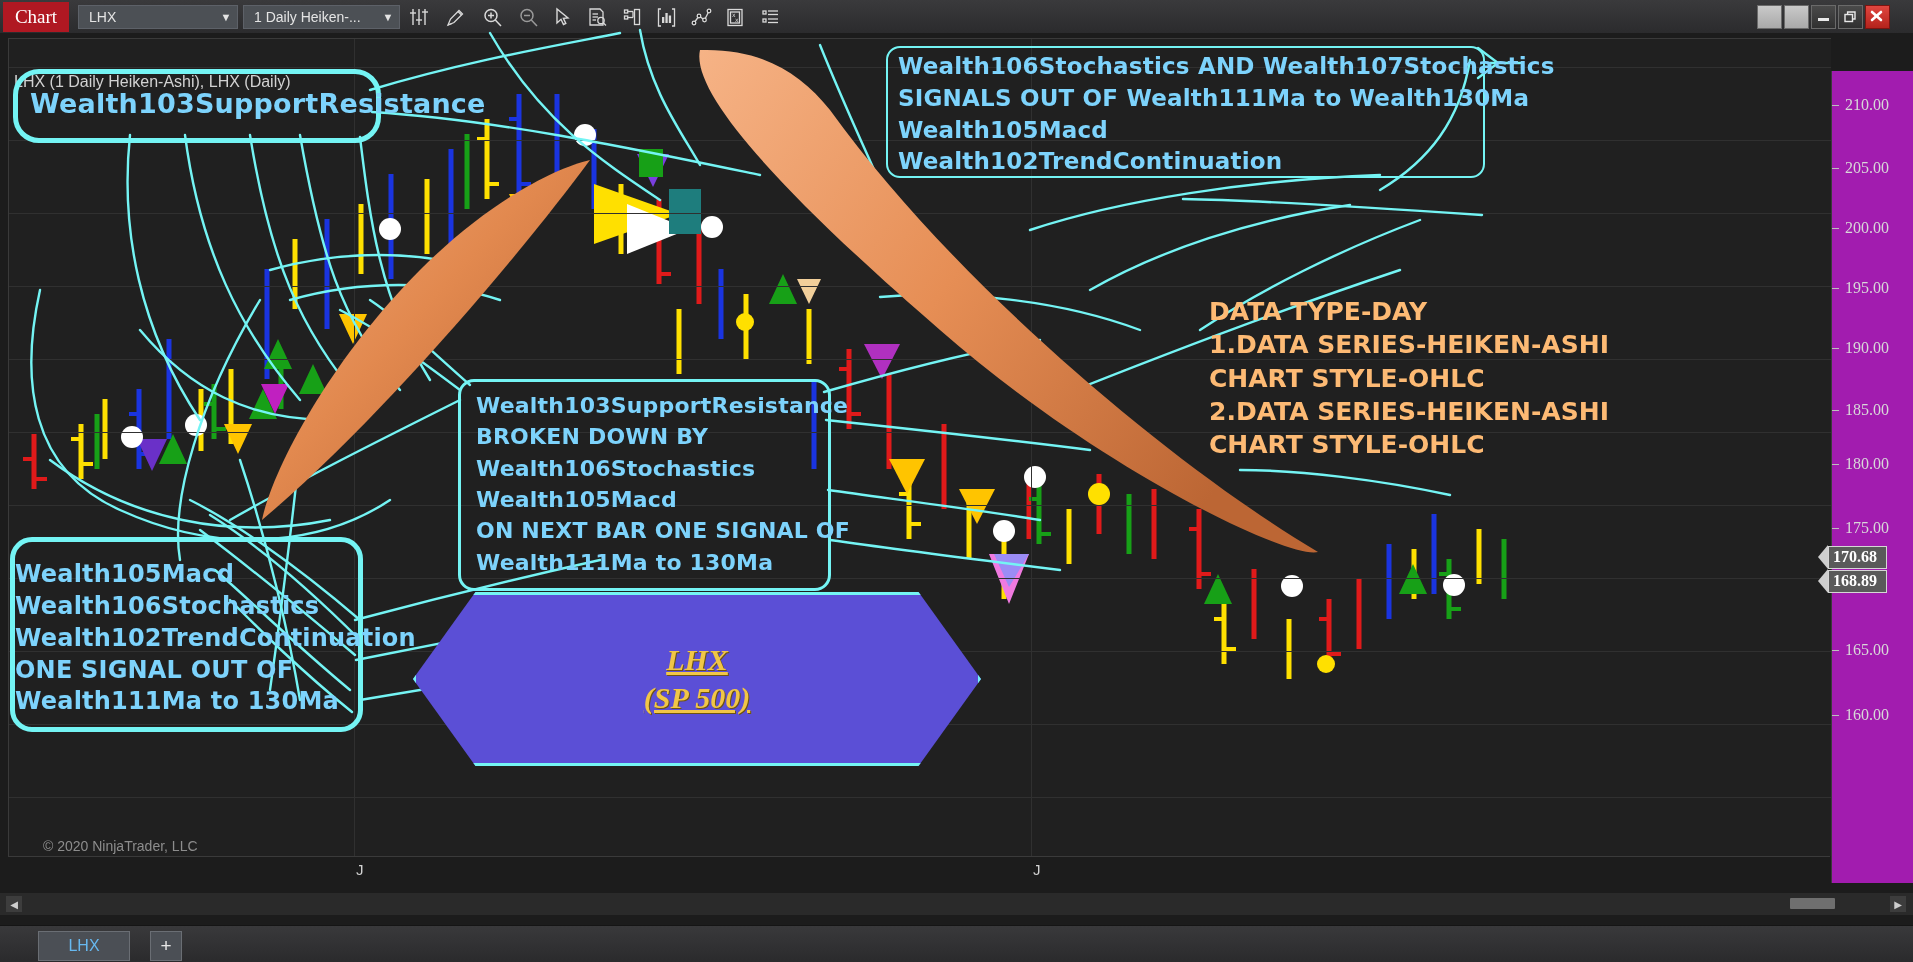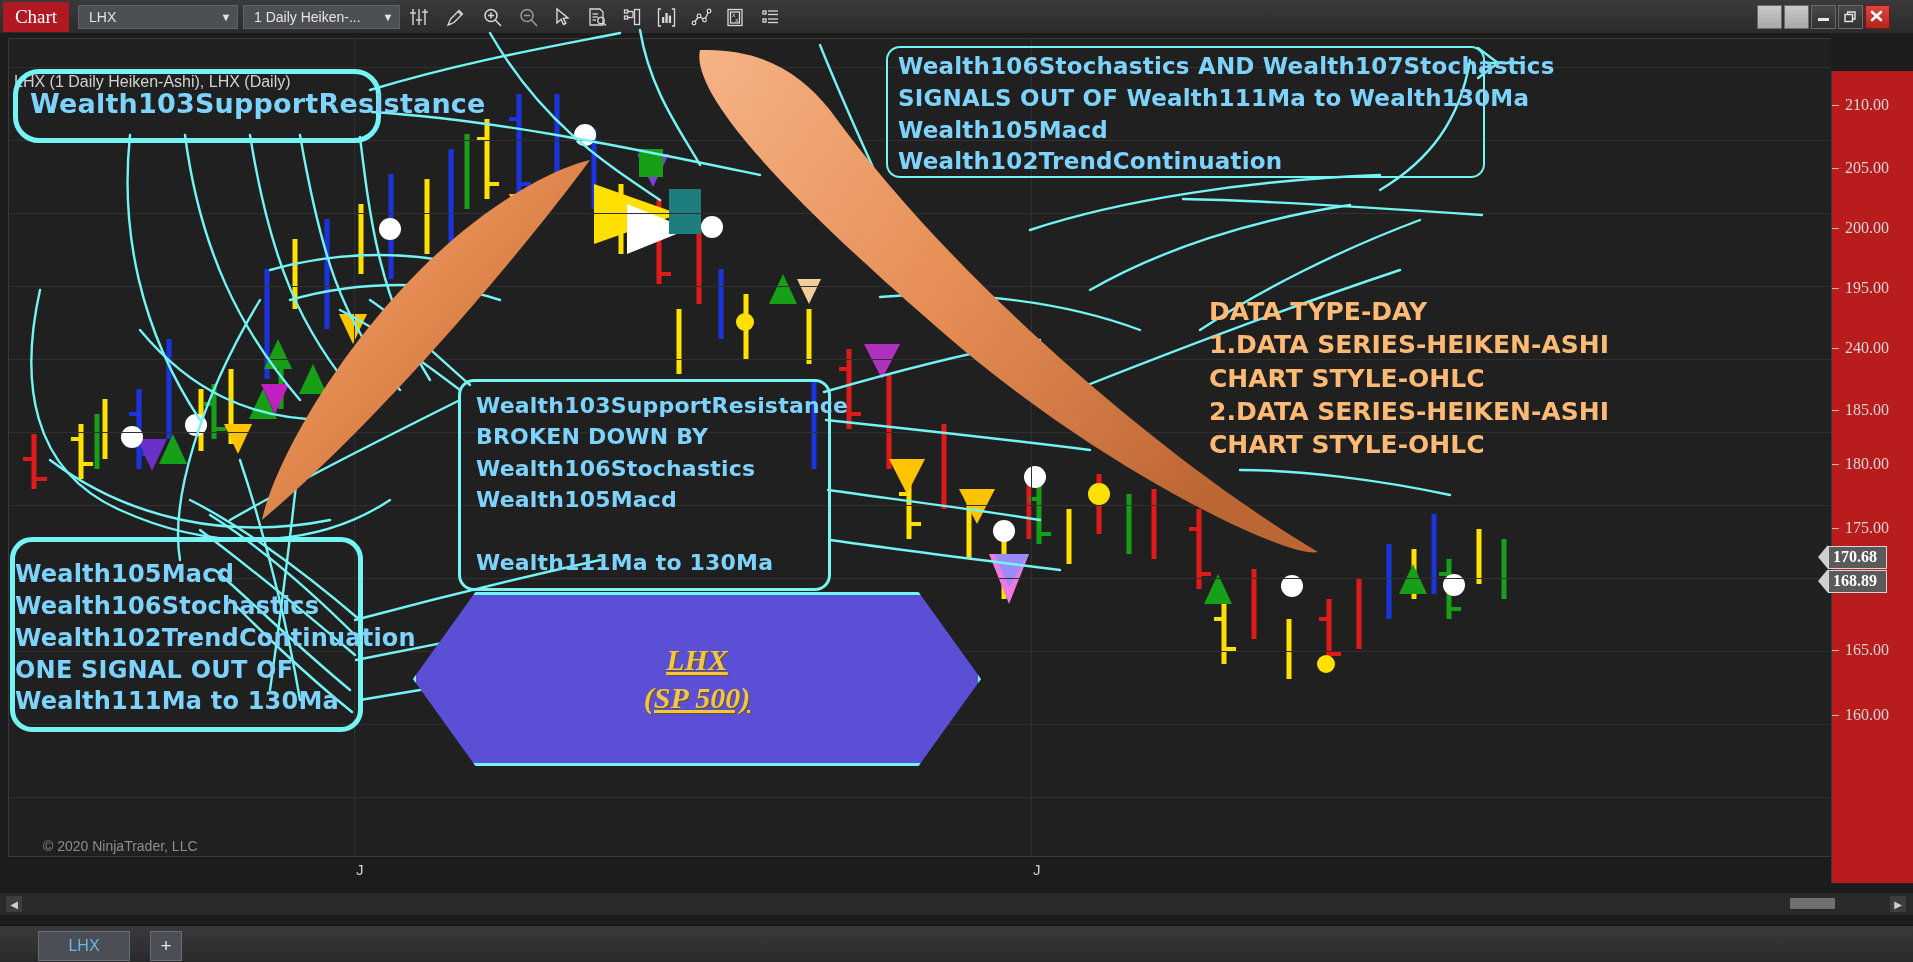--- a/index.html
+++ b/index.html
@@ -32,21 +32,21 @@
   
   .chartwrap{position:absolute;left:0;top:33px;width:1913px;height:892px;background:#1c1c1c;}
   .plot{position:absolute;left:8px;top:5px;width:1822px;height:817px;background:#202020;
     border-left:1px solid #3a3a3a;border-top:1px solid #3a3a3a;}
   .gline{position:absolute;left:0;width:100%;height:1px;background:#303030;}
   .vline{position:absolute;top:0;width:1px;height:100%;background:#303030;}
   .chart-label{position:absolute;left:14px;top:40px;color:#d2d2d2;font-size:16px;}
   .copyright{position:absolute;left:8px;top:805px;color:#8d8d8d;font-size:14px;margin-left:35px;}
 
   
-  .pricescale{position:absolute;left:1831px;top:38px;width:82px;height:812px;background:#b91c1c;
+  .pricescale{position:absolute;left:1831px;top:38px;width:82px;height:812px;background:#a21caf;
     border-left:1px solid #3a3a3a;}
   .ptick{position:absolute;left:0;width:82px;color:#d8d8d8;font-size:16px;
     font-family:"Liberation Serif",serif;}
   .ptick i{position:absolute;left:0;top:9px;width:7px;height:1px;background:#bdbdbd;font-style:normal;}
   .ptick span{position:absolute;left:13px;top:0;}
   .plast{position:absolute;left:-14px;height:24px;display:flex;align-items:center;}
   .plast .arrow{width:0;height:0;border-top:12px solid transparent;border-bottom:12px solid transparent;
     border-right:10px solid #cfcfcf;}
   .plast .box{background:#5a5a5a;border:1px solid #d6d6d6;color:#fff;font-size:16px;
     font-weight:bold;padding:1px 9px 2px 4px;font-family:"Liberation Serif",serif;}
@@ -413,21 +413,21 @@
       <div class="ptick" style="top:148px">
           <i></i>
           <span>200.00</span>
         </div>
       <div class="ptick" style="top:208px">
           <i></i>
           <span>195.00</span>
         </div>
       <div class="ptick" style="top:268px">
           <i></i>
-          <span>240.00</span>
+          <span>190.00</span>
         </div>
       <div class="ptick" style="top:330px">
           <i></i>
           <span>185.00</span>
         </div>
       <div class="ptick" style="top:384px">
           <i></i>
           <span>180.00</span>
         </div>
       <div class="ptick" style="top:448px">
@@ -528,20 +528,21 @@
     <div class="anno signal-line" style="top:85px">SIGNALS OUT OF Wealth111Ma to Wealth130Ma</div>
     <div class="anno signal-line" style="top:117px">Wealth105Macd</div>
     <div class="anno signal-line" style="top:148px">Wealth102TrendContinuation</div>
 
     
     <div id="box-broken"></div>
     <div class="anno broken-line" style="top:393px">Wealth103SupportResistance</div>
     <div class="anno broken-line" style="top:424px">BROKEN DOWN BY</div>
     <div class="anno broken-line" style="top:456px">Wealth106Stochastics</div>
     <div class="anno broken-line" style="top:487px">Wealth105Macd</div>
+    <div class="anno broken-line" style="top:518px">ON NEXT BAR ONE SIGNAL OF</div>
     <div class="anno broken-line" style="top:550px">Wealth111Ma to 130Ma</div>
 
     
     <div id="box-bottomleft"></div>
     <div class="anno bl-line" style="top:560px">Wealth105Macd</div>
     <div class="anno bl-line" style="top:592px">Wealth106Stochastics</div>
     <div class="anno bl-line" style="top:624px">Wealth102TrendContinuation</div>
     <div class="anno bl-line" style="top:656px">ONE SIGNAL OUT OF</div>
     <div class="anno bl-line" style="top:687px">Wealth111Ma to 130Ma</div>
 

